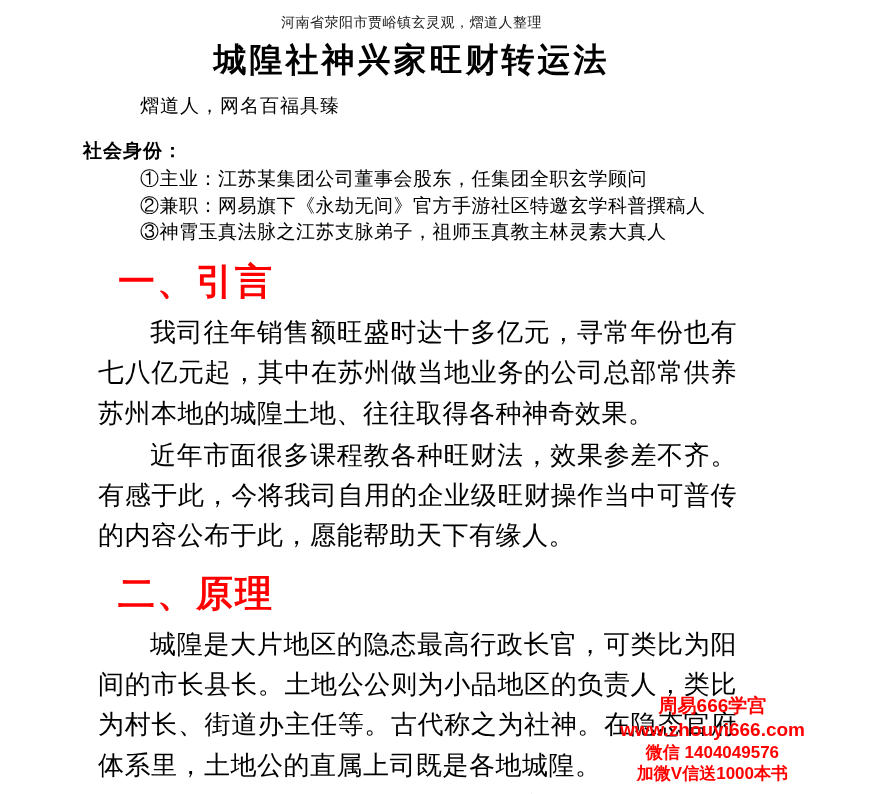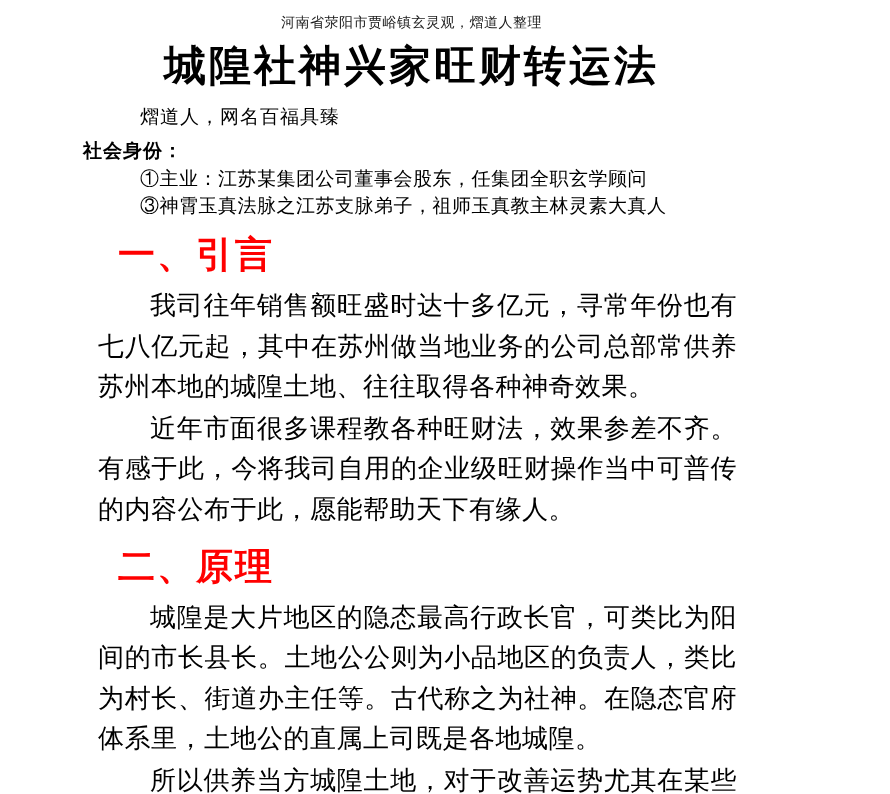--- a/index.html
+++ b/index.html
@@ -25,36 +25,36 @@
   .header-line {
     text-align: center;
     font-size: 14px;
     letter-spacing: 0.5px;
     margin: 4px 0 2px 0;
     color: #1a1a1a;
     font-family: "Liberation Sans", sans-serif;
   }
   .doc-title {
     text-align: center;
-    font-size: 42px;
+    font-size: 33px;
     font-weight: bold;
     letter-spacing: 3px;
     margin: 6px 0 10px 0;
     color: #000;
     font-family: "Liberation Serif", serif;
   }
   .author-head {
     font-size: 19px;
     font-weight: bold;
     margin: 2px 0 2px 70px;
     letter-spacing: 1px;
   }
   .author-name {
     font-size: 19px;
-    margin: 2px 0 8px 110px;
+    margin: 2px 0 19px 110px;
     letter-spacing: 1px;
   }
   .social-head {
     font-size: 19px;
     font-weight: bold;
     margin: 2px 0 2px 53px;
     letter-spacing: 1px;
   }
   .social-item {
     font-size: 19px;
@@ -98,24 +98,31 @@
 
 <div class="page">
 
   <div class="header-line">河南省荥阳市贾峪镇玄灵观，熠道人整理</div>
 
   <div class="doc-title">城隍社神兴家旺财转运法</div>
 
   <div class="author-name">熠道人，网名百福具臻</div>
   <div class="social-head">社会身份：</div>
   <div class="social-item">①主业：江苏某集团公司董事会股东，任集团全职玄学顾问</div>
+  <div class="social-item">②兼职：网易旗下《永劫无间》官方手游社区特邀玄学科普撰稿人</div>
   <div class="social-item">③神霄玉真法脉之江苏支脉弟子，祖师玉真教主林灵素大真人</div>
 
   <div class="sec-head">一、引言</div>
   <div class="para">我司往年销售额旺盛时达十多亿元，寻常年份也有七八亿元起，其中在苏州做当地业务的公司总部常供养苏州本地的城隍土地、往往取得各种神奇效果。</div>
   <div class="para">近年市面很多课程教各种旺财法，效果参差不齐。有感于此，今将我司自用的企业级旺财操作当中可普传的内容公布于此，愿能帮助天下有缘人。</div>
 
   <div class="sec-head">二、原理</div>
   <div class="para">城隍是大片地区的隐态最高行政长官，可类比为阳间的市长县长。土地公公则为小品地区的负责人，类比为村长、街道办主任等。古代称之为社神。在隐态官府体系里，土地公的直属上司既是各地城隍。</div>
   <div class="para">所以供养当方城隍土地，对于改善运势尤其在某些场合可谓具有卓尔有效乃至立杆见影的帮助。正所谓“土能生白玉，地能产黄金”此言不虚也，旺君重视此法。</div>
 
+  <div class="watermark">
+    <div class="wm-1">周易666学宫</div>
+    <div class="wm-2">www.zhouyi666.com</div>
+    <div class="wm-3">微信 1404049576</div>
+    <div class="wm-4">加微V信送1000本书</div>
+  </div>
 
 </div>
 
 </body></html>

